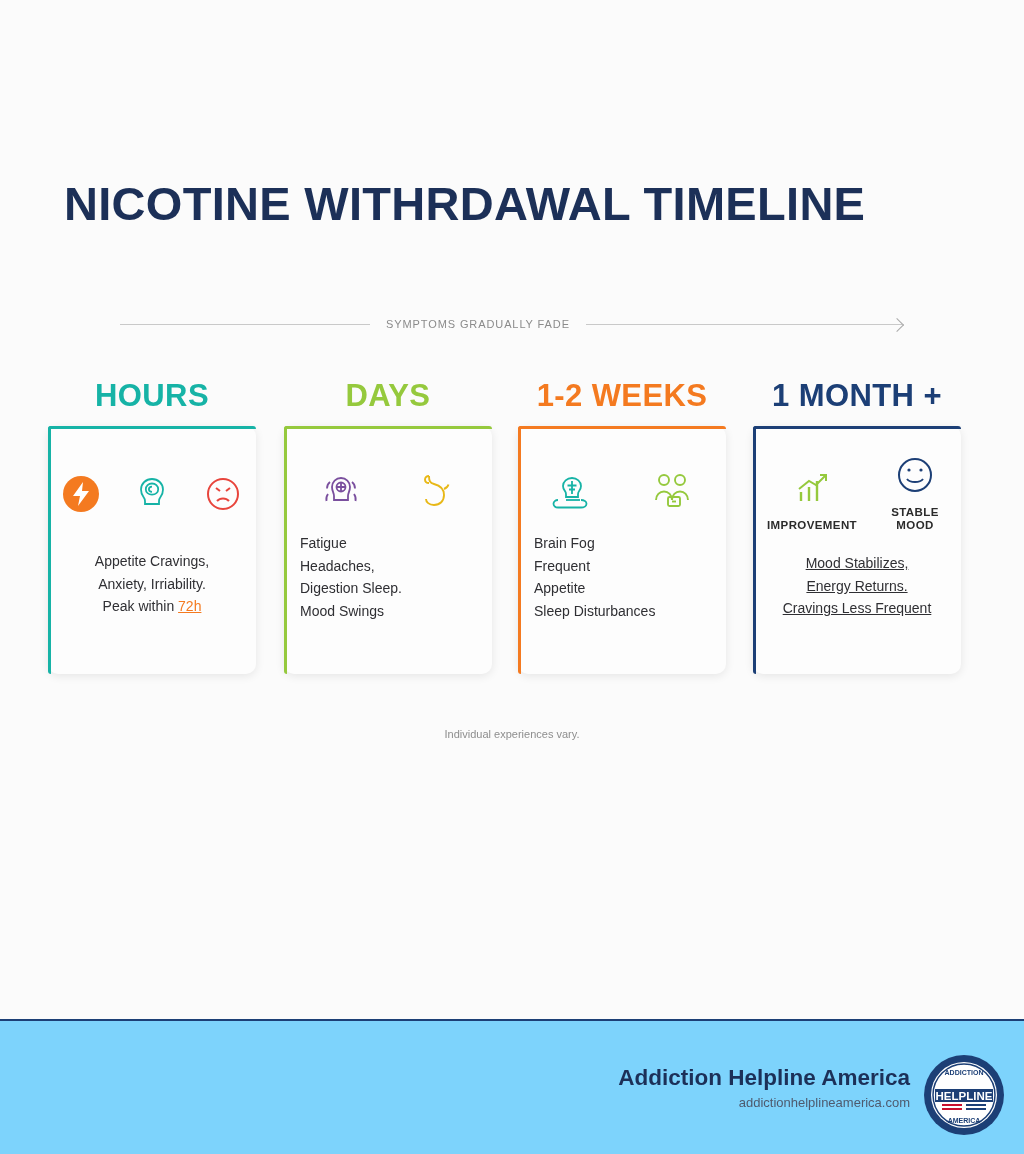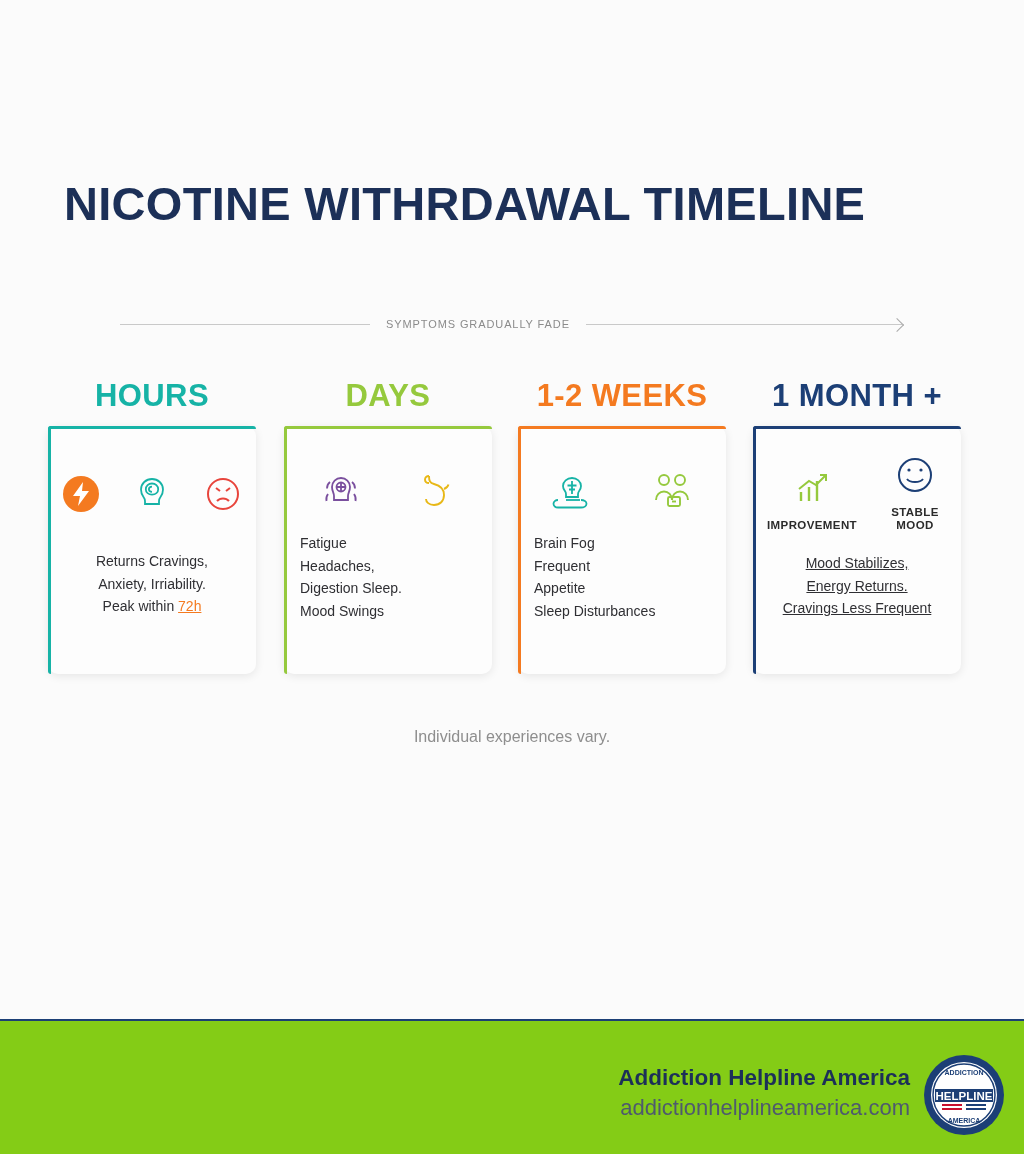--- a/index.html
+++ b/index.html
@@ -178,55 +178,55 @@
     text-decoration: underline;
   }
   .stage-3 .card-text { white-space: nowrap; }
 
   .disclaimer {
     position: absolute;
     left: 0;
     right: 0;
     top: 728px;
     text-align: center;
-    font-size: 16px;
+    font-size: 11px;
     color: #8e8e8e;
   }
 
   
   .footer-rule {
     position: absolute;
     left: 0;
     right: 0;
     top: 1019px;
     height: 2px;
     background: #1c3f76;
   }
   .footer {
     position: absolute;
     left: 0;
     right: 0;
     top: 1021px;
     bottom: 0;
-    background: #84cc16;
+    background: #7dd3fc;
   }
   .footer-text {
     position: absolute;
     right: 114px;
     top: 44px;
     text-align: right;
   }
   .footer-name {
     font-size: 22.5px;
     font-weight: bold;
     color: #1c3058;
     white-space: nowrap;
   }
   .footer-url {
-    font-size: 22px;
+    font-size: 13px;
     color: #4e5a6e;
     margin-top: 4px;
     white-space: nowrap;
   }
   .footer-logo {
     position: absolute;
     right: 18px;
     top: 32px;
     width: 84px;
     height: 84px;
@@ -274,21 +274,21 @@
               <svg width="40" height="40" viewBox="0 0 40 40" fill="none" stroke="#e8453c" stroke-width="2">
                 <circle cx="20" cy="20" r="15"></circle>
                 <line x1="13" y1="14" x2="17" y2="17"></line>
                 <line x1="27" y1="14" x2="23" y2="17"></line>
                 <path d="M14 27c3-3.5 9-3.5 12 0"></path>
               </svg>
             </span>
           </div>
         </div>
         <div class="card-text">
-          <div>Returns Cravings,</div>
+          <div>Appetite Cravings,</div>
           <div>Anxiety, Irriability.</div>
           <div>
             <span>Peak within </span><span class="highlight">72h</span>
           </div>
         </div>
       </div>
     </div>
 
     <div class="stage stage-1">
       <div class="stage-label">DAYS</div>

